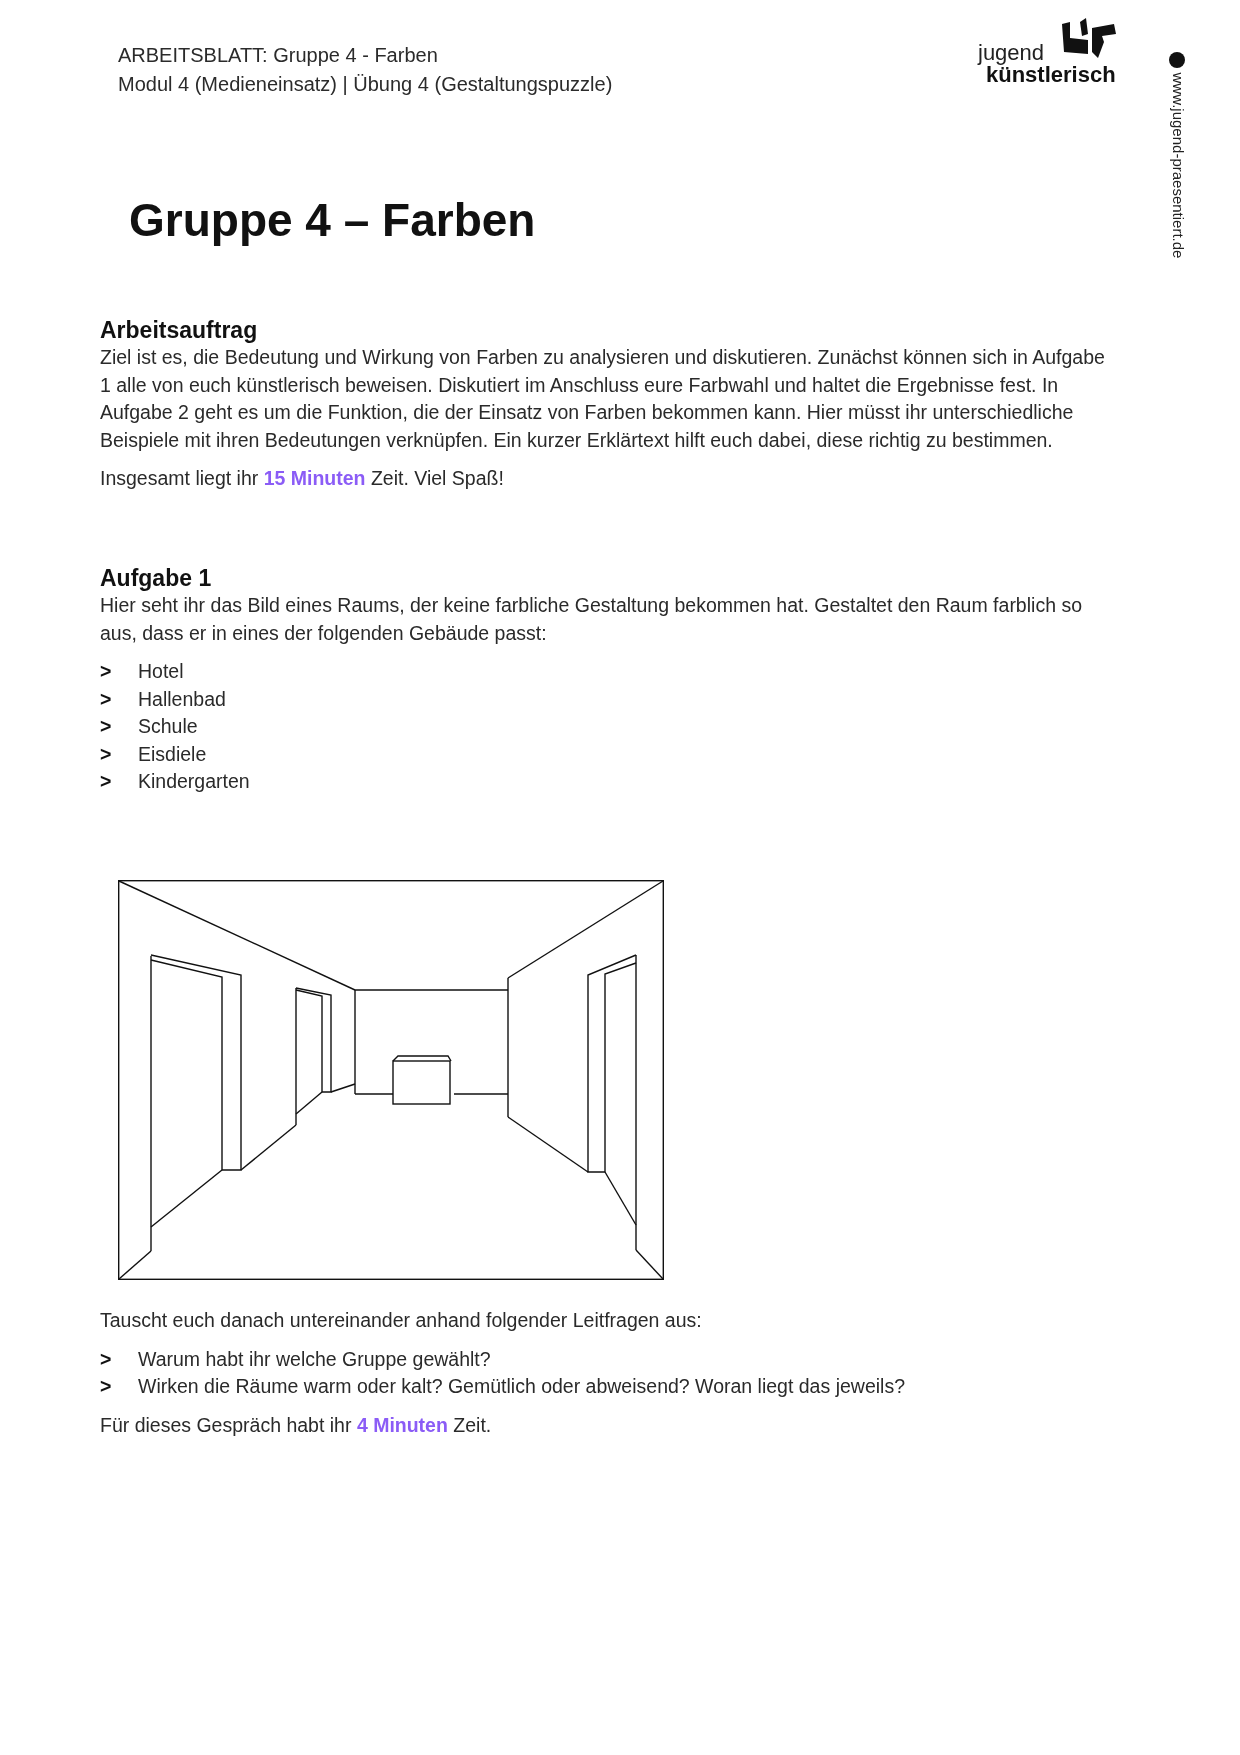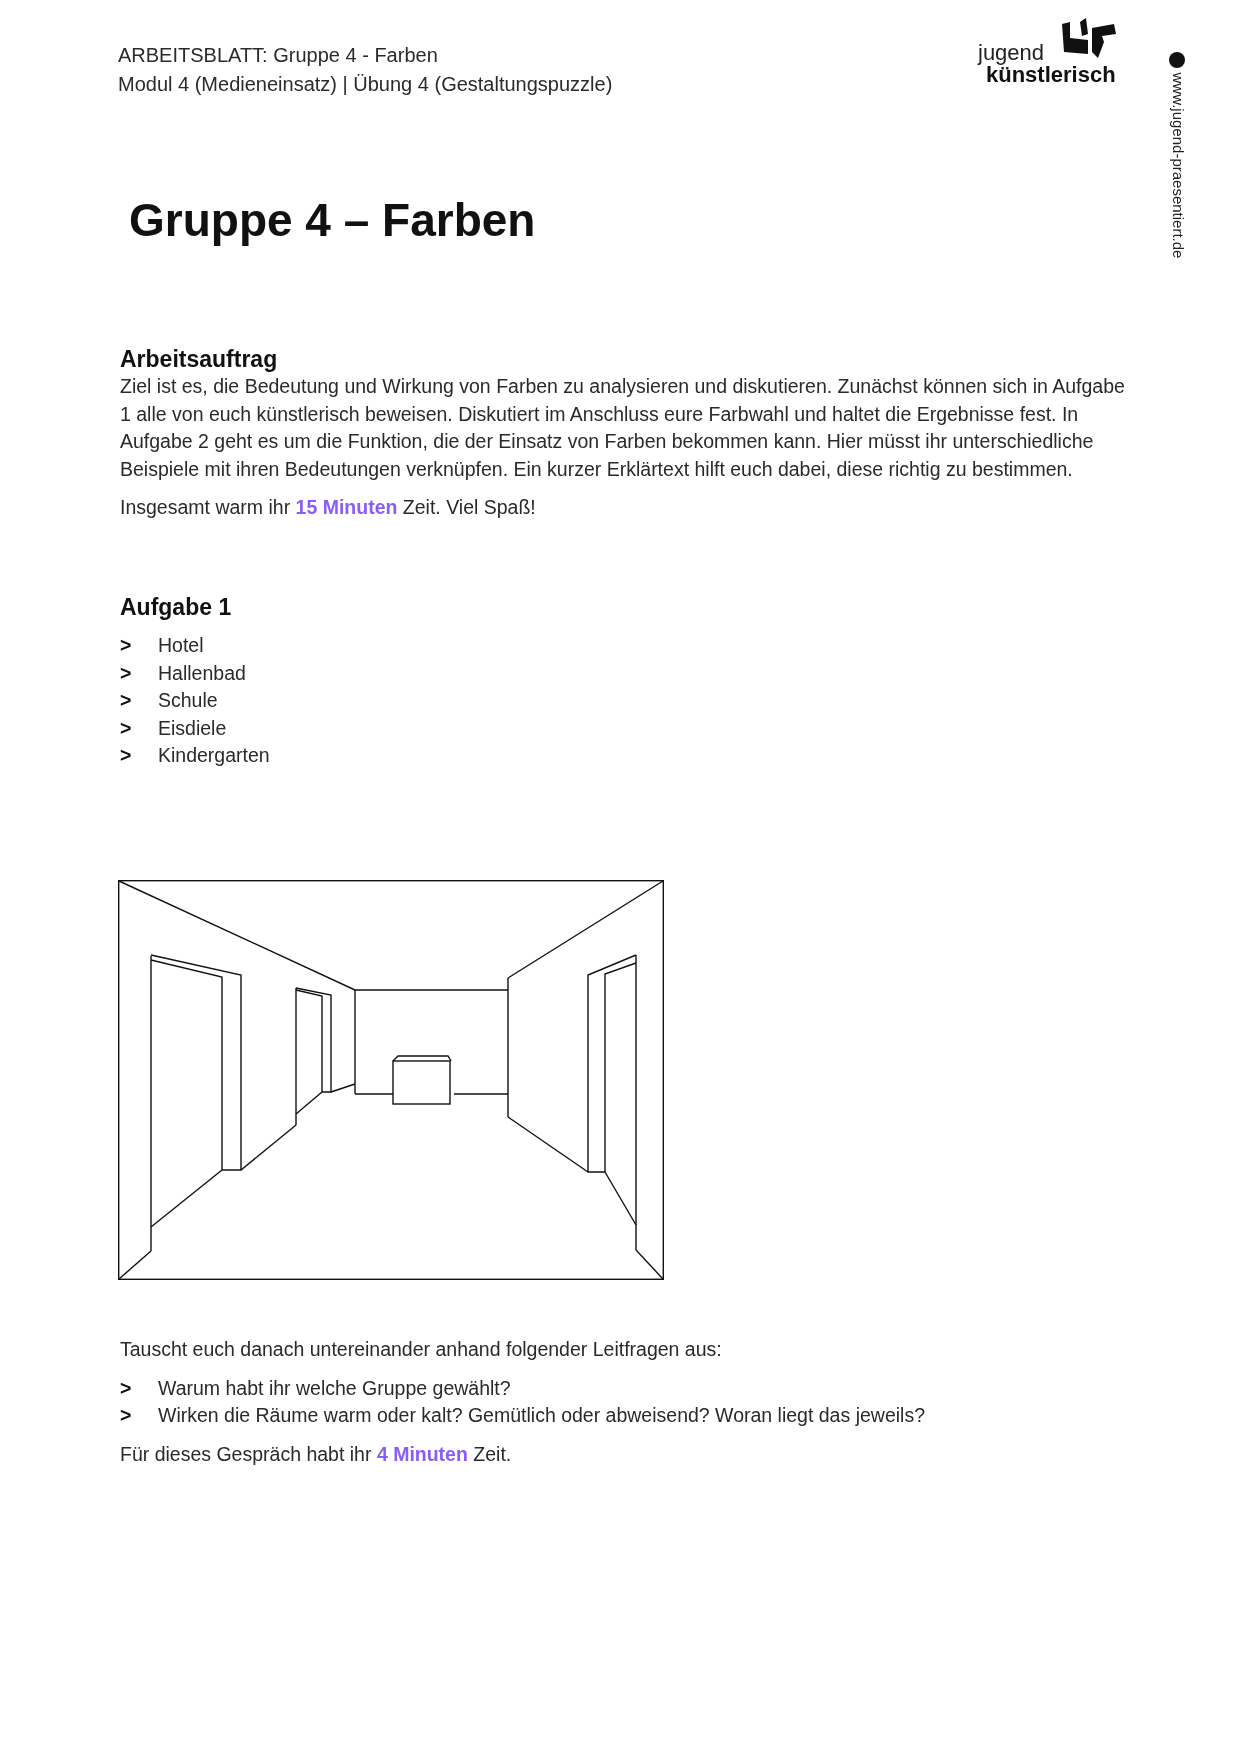--- a/index.html
+++ b/index.html
@@ -8,21 +8,21 @@
   .hdr { position:absolute; left:118px; top:41px; font-size:20px; line-height:29px; color:#2b2b2b; font-weight:300; }
   .logo { position:absolute; left:978px; top:16px; width:160px; height:80px; }
   .logo .l1 { position:absolute; left:0; top:24px; font-size:22px; color:#222; }
   .logo .l2 { position:absolute; left:8px; top:46px; font-size:22px; font-weight:bold; color:#111; }
   .logo svg { position:absolute; left:80px; top:2px; }
   .side { position:absolute; left:1165px; top:52px; width:26px; height:240px; }
   .side .globe { position:absolute; left:4px; top:0; width:16px; height:16px; border-radius:50%; background:#111; }
   .side .url { position:absolute; left:-97px; top:122px; width:220px; transform:rotate(90deg);
                font-size:15px; color:#222; white-space:nowrap; }
   h1 { position:absolute; left:129px; top:193px; margin:0; font-size:46px; font-weight:bold; color:#111; }
-  .sec { position:absolute; left:120px; width:1010px; font-size:19.5px; line-height:27.5px; color:#2a2a2a;margin-top:29px; }
+  .sec { position:absolute; left:100px; width:1010px; font-size:19.5px; line-height:27.5px; color:#2a2a2a; }
   .sec h2 { margin:0; font-size:23px; line-height:28px; font-weight:bold; color:#111; }
   .sec p { margin:0; }
   .sec b { color:#8b5cf6; }
   ul.arr { list-style:none; margin:0; padding:0; }
   ul.arr li { position:relative; padding-left:38px; line-height:27.5px; }
   ul.arr li .chev { position:absolute; left:0; top:0; font-weight:bold; color:#111; }
   .room { position:absolute; left:118px; top:880px; }
 </style>
 </head>
 <body>
@@ -45,25 +45,26 @@
 <div class="side">
   <span class="globe"></span>
   <div class="url">www.jugend-praesentiert.de</div>
 </div>
 
 <h1>Gruppe 4 – Farben</h1>
 
 <div class="sec" style="top:316px;">
   <h2>Arbeitsauftrag</h2>
   <p>Ziel ist es, die Bedeutung und Wirkung von Farben zu analysieren und diskutieren. Zunächst können sich in Aufgabe 1 alle von euch künstlerisch beweisen. Diskutiert im Anschluss eure Farbwahl und haltet die Ergebnisse fest. In Aufgabe 2 geht es um die Funktion, die der Einsatz von Farben bekommen kann. Hier müsst ihr unterschiedliche Beispiele mit ihren Bedeutungen verknüpfen. Ein kurzer Erklärtext hilft euch dabei, diese richtig zu bestimmen.</p>
-  <p style="margin-top:11px;"><span>Insgesamt warm ihr </span><b>15 Minuten</b><span> Zeit. Viel Spaß!</span></p>
+  <p style="margin-top:11px;"><span>Insgesamt liegt ihr </span><b>15 Minuten</b><span> Zeit. Viel Spaß!</span></p>
 </div>
 
 <div class="sec" style="top:564px;">
   <h2>Aufgabe 1</h2>
+  <p>Hier seht ihr das Bild eines Raums, der keine farbliche Gestaltung bekommen hat. Gestaltet den Raum farblich so aus, dass er in eines der folgenden Gebäude passt:</p>
   <ul class="arr" style="margin-top:11px;">
     <li><span class="chev">&gt;</span><span>Hotel</span></li>
     <li><span class="chev">&gt;</span><span>Hallenbad</span></li>
     <li><span class="chev">&gt;</span><span>Schule</span></li>
     <li><span class="chev">&gt;</span><span>Eisdiele</span></li>
     <li><span class="chev">&gt;</span><span>Kindergarten</span></li>
   </ul>
 </div>
 
 <div class="room" title="Raum-Zeichnung (Flur mit Türen)">

